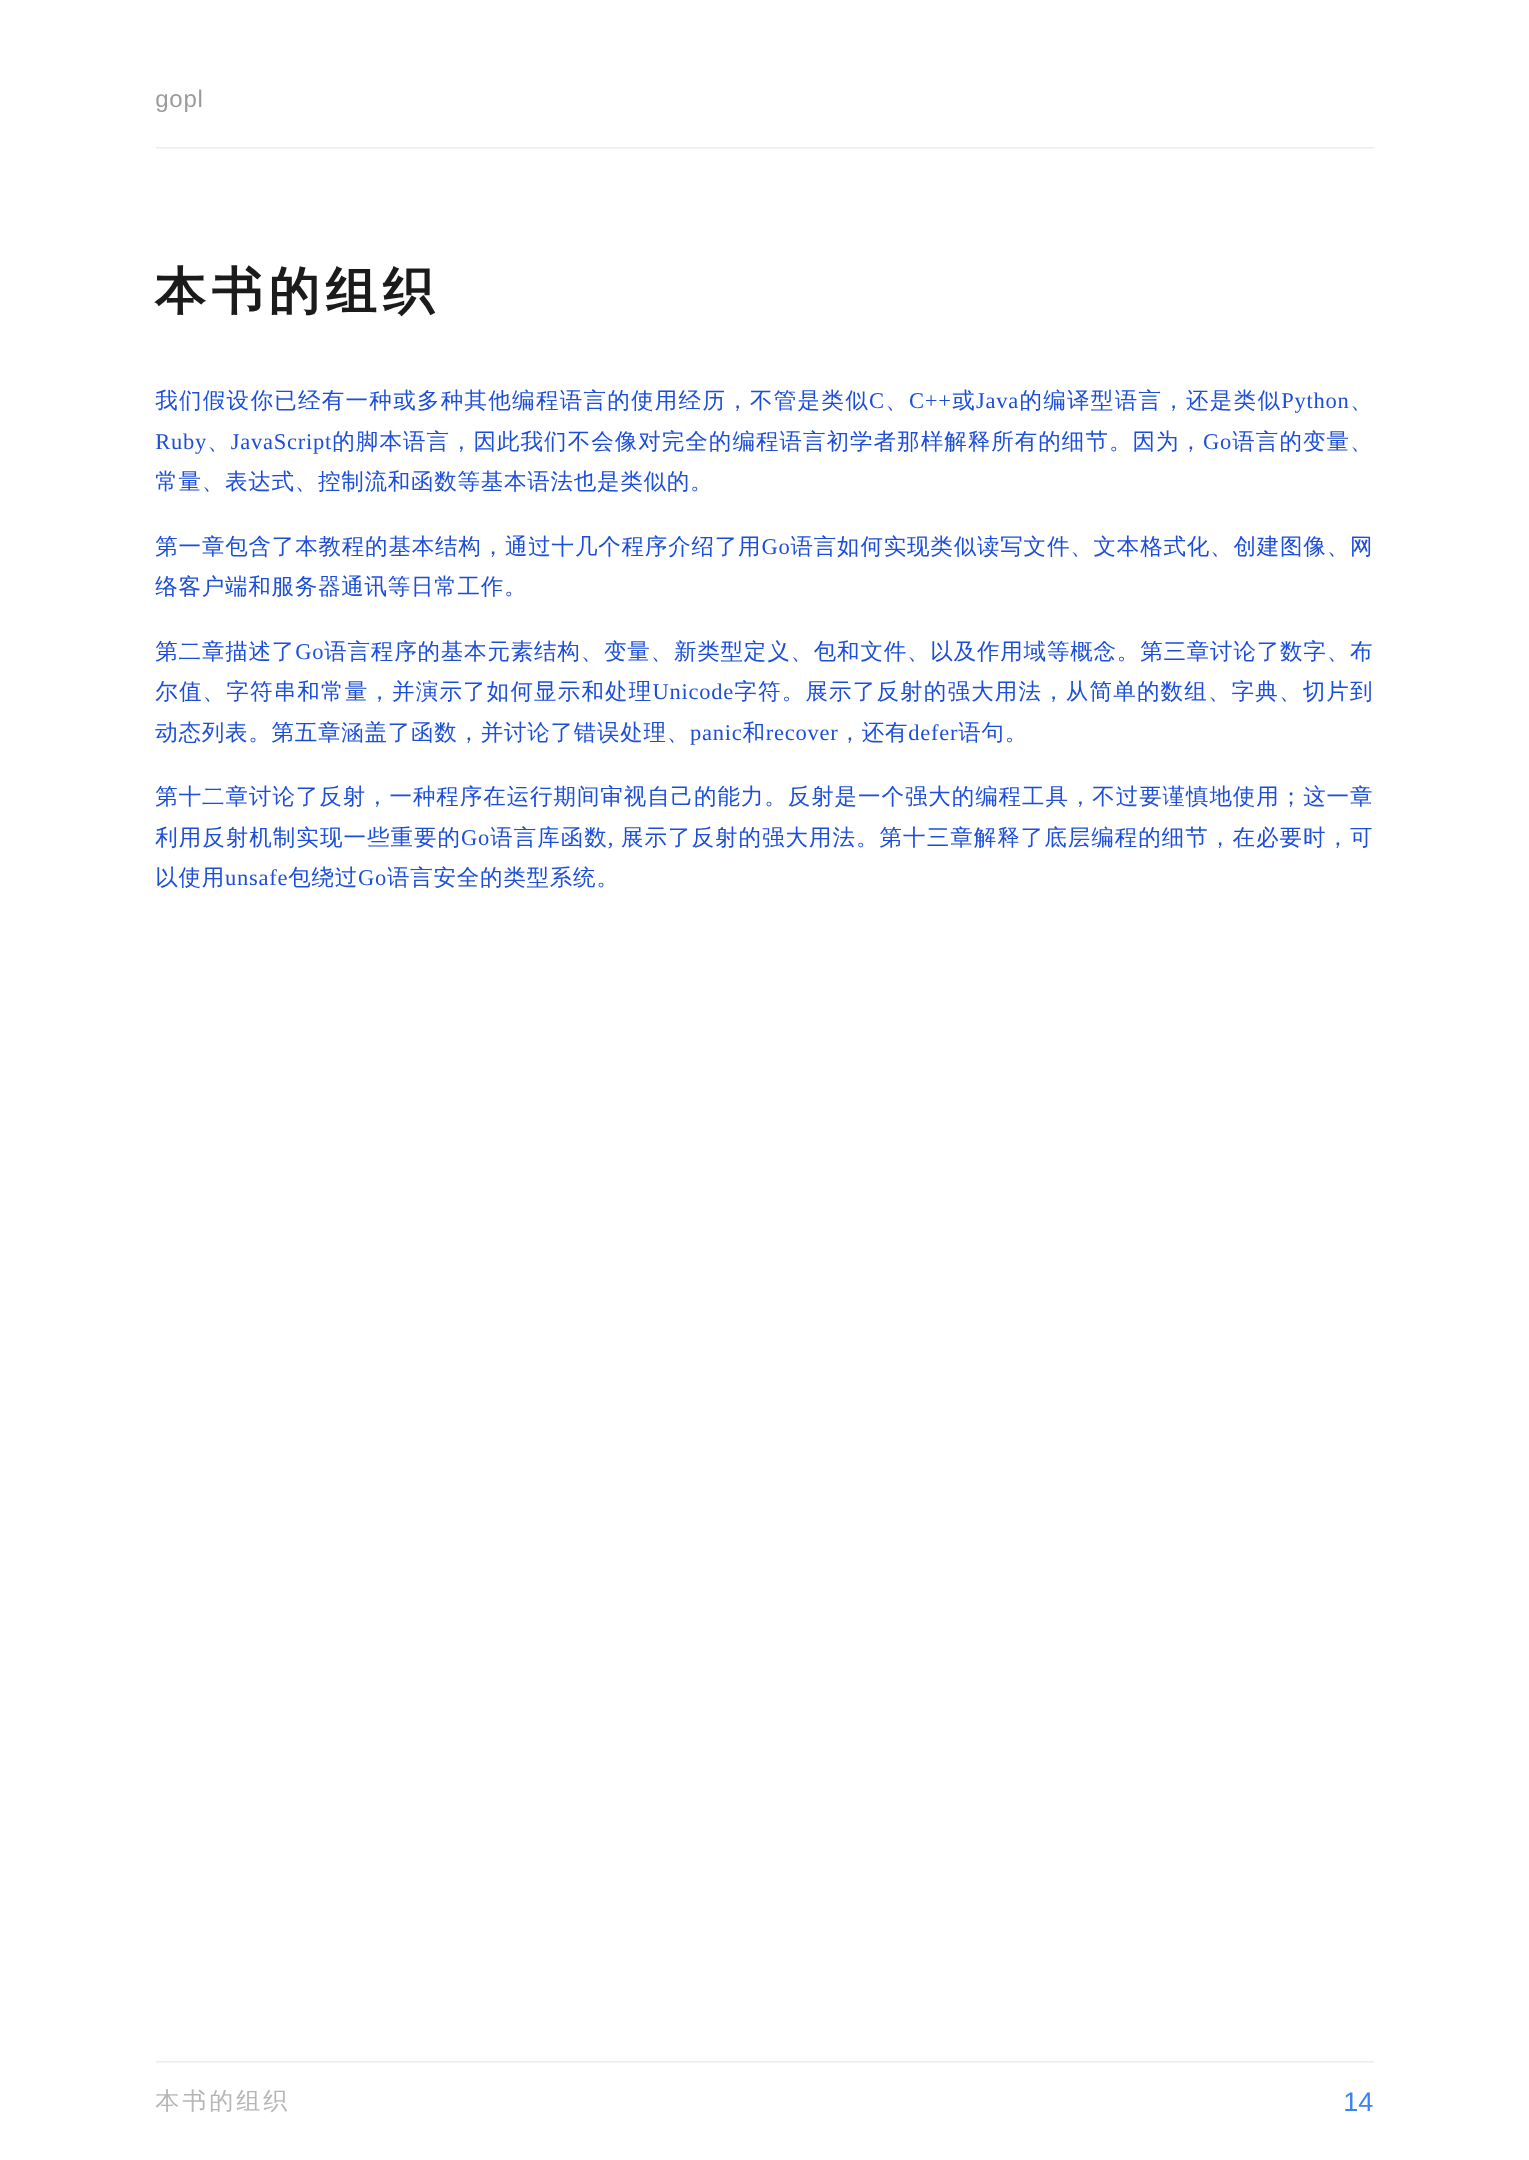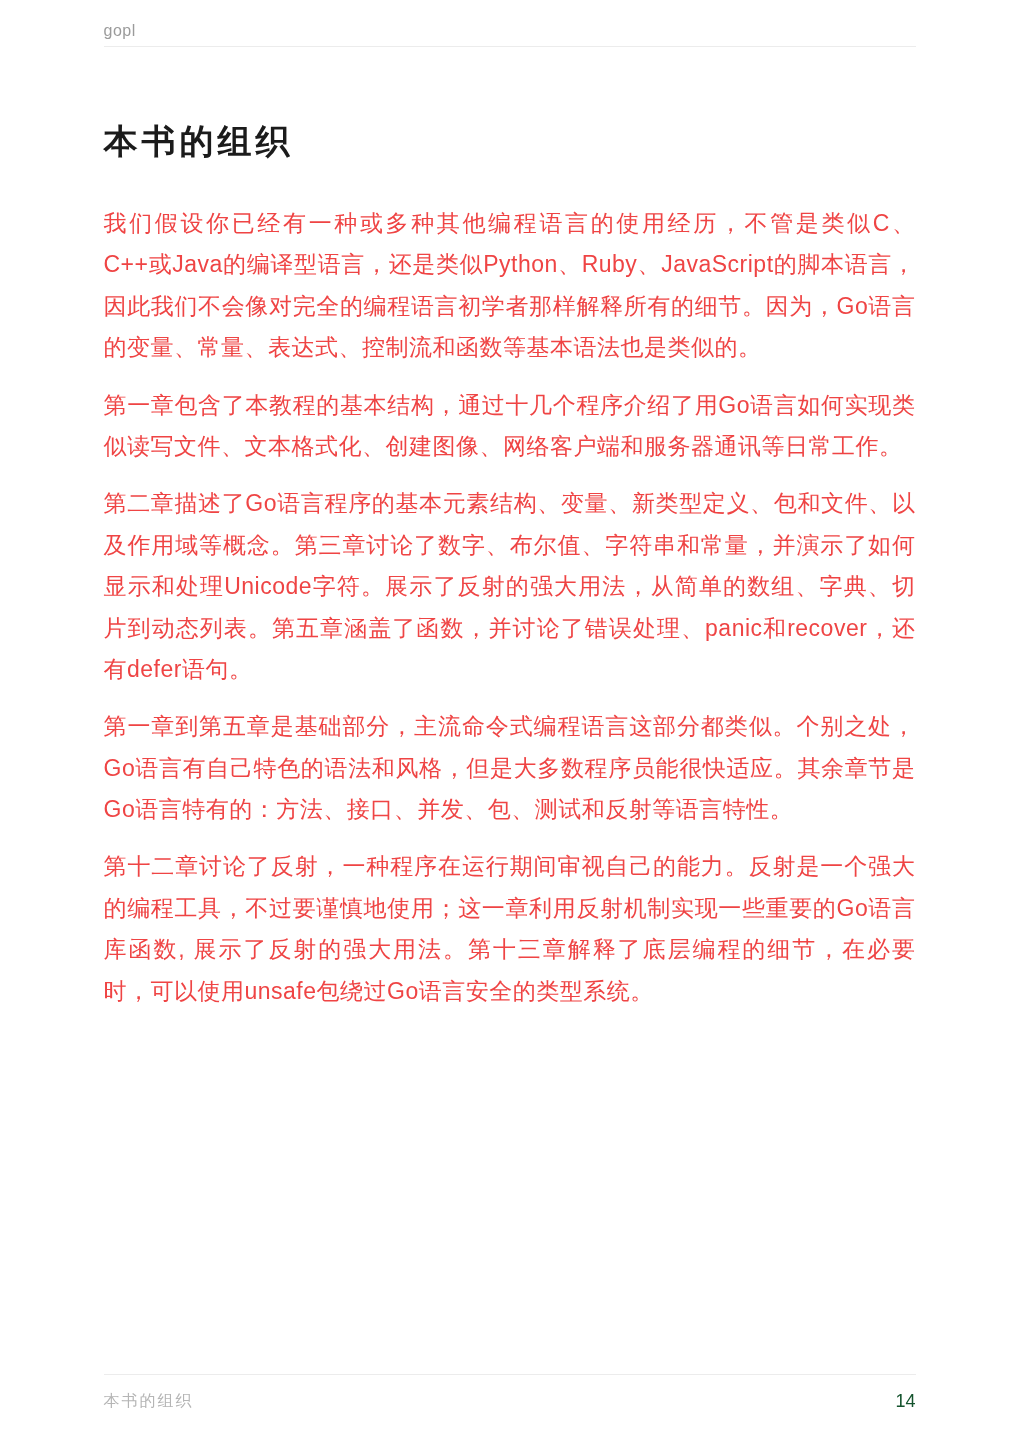--- a/index.html
+++ b/index.html
@@ -18,85 +18,86 @@
   .content-col {
     width: 812px;
     margin: 0 auto;
     display: flex;
     flex-direction: column;
     flex: 1;
   }
   
   .site-header {
     padding-top: 22px;
-    padding-bottom: 6px;
+    padding-bottom: 22px;
     border-bottom: 1px solid #ececec;
+    margin-top: 36px;
   }
   .site-name {
     font-size: 16px;
     color: #9b9b9b;
     letter-spacing: 0.5px;
   }
   
   .article {
     flex: 1 0 auto;
   }
   .page-title {
     margin-top: 72px;
     margin-bottom: 38px;
     font-size: 34px;
     font-weight: 600;
     color: #1b1b1b;
     letter-spacing: 4px;
   }
   .article p {
-    font-size: 23px;
+    font-size: 15px;
     line-height: 1.8;
-    color: #ef4444;
+    color: #1d4ed8;
     text-align: justify;
     margin-bottom: 16px;
     letter-spacing: 0.5px;
+    font-family: Liberation Serif, serif;
   }
   
   .site-footer {
     margin-top: auto;
     border-top: 1px solid #ececec;
     padding-top: 16px;
     padding-bottom: 28px;
     display: flex;
     justify-content: space-between;
     align-items: center;
   }
   .footer-title {
     font-size: 16px;
     color: #b5b5b5;
     letter-spacing: 2px;
   }
   .footer-page-number {
     font-size: 18px;
-    color: #14532d;
+    color: #3b82f6;
   }
 </style>
 </head>
 <body>
 
 <div class="page">
   <div class="content-col">
 
     <header class="site-header">
       <span class="site-name">gopl</span>
     </header>
 
     <main class="article">
       <h1 class="page-title">本书的组织</h1>
 
       <p>我们假设你已经有一种或多种其他编程语言的使用经历，不管是类似C、C++或Java的编译型语言，还是类似Python、Ruby、JavaScript的脚本语言，因此我们不会像对完全的编程语言初学者那样解释所有的细节。因为，Go语言的变量、常量、表达式、控制流和函数等基本语法也是类似的。</p>
       <p>第一章包含了本教程的基本结构，通过十几个程序介绍了用Go语言如何实现类似读写文件、文本格式化、创建图像、网络客户端和服务器通讯等日常工作。</p>
       <p>第二章描述了Go语言程序的基本元素结构、变量、新类型定义、包和文件、以及作用域等概念。第三章讨论了数字、布尔值、字符串和常量，并演示了如何显示和处理Unicode字符。展示了反射的强大用法，从简单的数组、字典、切片到动态列表。第五章涵盖了函数，并讨论了错误处理、panic和recover，还有defer语句。</p>
-      <p>第一章到第五章是基础部分，主流命令式编程语言这部分都类似。个别之处，Go语言有自己特色的语法和风格，但是大多数程序员能很快适应。其余章节是Go语言特有的：方法、接口、并发、包、测试和反射等语言特性。</p>
       <p>第十二章讨论了反射，一种程序在运行期间审视自己的能力。反射是一个强大的编程工具，不过要谨慎地使用；这一章利用反射机制实现一些重要的Go语言库函数, 展示了反射的强大用法。第十三章解释了底层编程的细节，在必要时，可以使用unsafe包绕过Go语言安全的类型系统。</p>
     </main>
 
     <footer class="site-footer">
       <span class="footer-title">本书的组织</span>
       <span class="footer-page-number">14</span>
     </footer>
 
   </div>
 </div>

